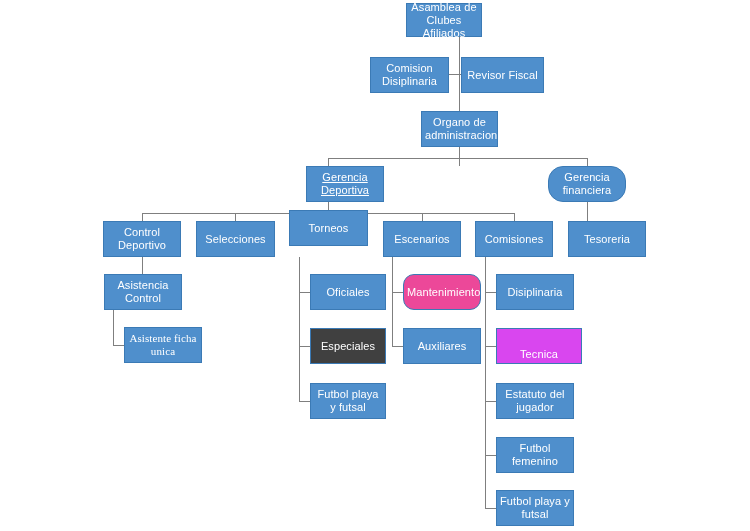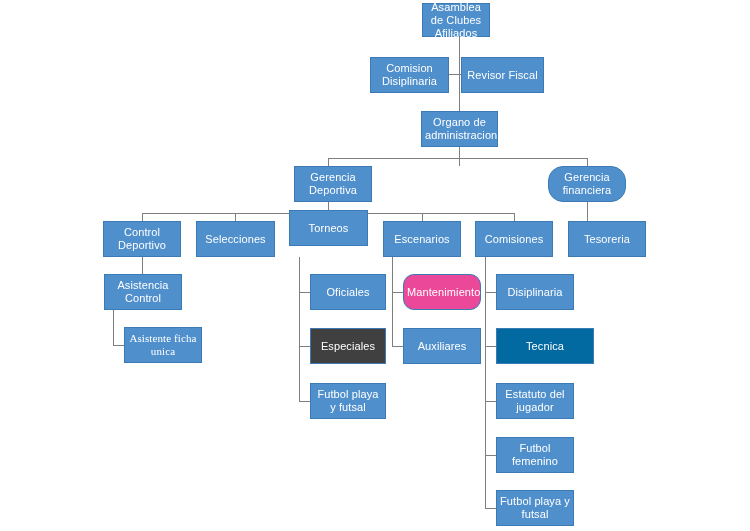--- a/index.html
+++ b/index.html
@@ -70,33 +70,33 @@
     <div class="conn h" style="left: 299px; top: 401px; background: rgb(127, 127, 127); width: 11px;"></div>
     <div class="conn v" style="left: 392px; top: 257px; background: rgb(127, 127, 127); height: 89px;"></div>
     <div class="conn h" style="left: 392px; top: 292px; background: rgb(127, 127, 127); width: 11px;"></div>
     <div class="conn h" style="left: 392px; top: 346px; background: rgb(127, 127, 127); width: 11px;"></div>
     <div class="conn v" style="left: 485px; top: 257px; background: rgb(127, 127, 127); height: 251px;"></div>
     <div class="conn h" style="left: 485px; top: 292px; background: rgb(127, 127, 127); width: 11px;"></div>
     <div class="conn h" style="left: 485px; top: 346px; background: rgb(127, 127, 127); width: 11px;"></div>
     <div class="conn h" style="left: 485px; top: 401px; background: rgb(127, 127, 127); width: 11px;"></div>
     <div class="conn h" style="left: 485px; top: 455px; background: rgb(127, 127, 127); width: 11px;"></div>
     <div class="conn h" style="left: 485px; top: 508px; background: rgb(127, 127, 127); width: 11px;"></div>
-    <div class="node" style="left: 422px; top: 3px; width: 68px; height: 34px; background: rgb(79, 143, 204); border-color: rgb(59, 122, 181); color: rgb(255, 255, 255);">
+    <div class="node" style="left: 406px; top: 3px; width: 76px; height: 34px; background: rgb(79, 143, 204); border-color: rgb(59, 122, 181); color: rgb(255, 255, 255);">
       <span>Asamblea de Clubes Afiliados</span>
     </div>
     <div class="node" style="left: 370px; top: 57px; width: 79px; height: 36px; background: rgb(79, 143, 204); border-color: rgb(59, 122, 181); color: rgb(255, 255, 255);">
       <span>Comision Disiplinaria</span>
     </div>
     <div class="node" style="left: 461px; top: 57px; width: 83px; height: 36px; background: rgb(79, 143, 204); border-color: rgb(59, 122, 181); color: rgb(255, 255, 255);">
       <span>Revisor Fiscal</span>
     </div>
     <div class="node" style="left: 421px; top: 111px; width: 77px; height: 36px; background: rgb(79, 143, 204); border-color: rgb(59, 122, 181); color: rgb(255, 255, 255);">
       <span>Organo de administracion</span>
     </div>
-    <div class="node" style="left: 294px; top: 166px; width: 78px; height: 36px; background: rgb(79, 143, 204); border-color: rgb(59, 122, 181); color: rgb(255, 255, 255);">
+    <div class="node" style="left: 306px; top: 166px; width: 78px; height: 36px; background: rgb(79, 143, 204); border-color: rgb(59, 122, 181); color: rgb(255, 255, 255); text-decoration: underline;">
       <span>Gerencia Deportiva</span>
     </div>
     <div class="node" style="left: 548px; top: 166px; width: 78px; height: 36px; background: rgb(79, 143, 204); border-color: rgb(59, 122, 181); color: rgb(255, 255, 255); border-radius: 15px;">
       <span>Gerencia financiera</span>
     </div>
     <div class="node" style="left: 103px; top: 221px; width: 78px; height: 36px; background: rgb(79, 143, 204); border-color: rgb(59, 122, 181); color: rgb(255, 255, 255);">
       <span>Control Deportivo</span>
     </div>
     <div class="node" style="left: 196px; top: 221px; width: 79px; height: 36px; background: rgb(79, 143, 204); border-color: rgb(59, 122, 181); color: rgb(255, 255, 255);">
       <span>Selecciones</span>
@@ -130,21 +130,21 @@
     </div>
     <div class="node" style="left: 403px; top: 274px; width: 78px; height: 36px; background: #ec4899; border-color: rgb(59, 122, 181); color: rgb(255, 255, 255); border-radius: 11px;">
       <span>Mantenimiento</span>
     </div>
     <div class="node" style="left: 403px; top: 328px; width: 78px; height: 36px; background: rgb(79, 143, 204); border-color: rgb(59, 122, 181); color: rgb(255, 255, 255);">
       <span>Auxiliares</span>
     </div>
     <div class="node" style="left: 496px; top: 274px; width: 78px; height: 36px; background: rgb(79, 143, 204); border-color: rgb(59, 122, 181); color: rgb(255, 255, 255);">
       <span>Disiplinaria</span>
     </div>
-    <div class="node" style="left: 496px; top: 328px; width: 98px; height: 36px; background: #0369a1; border-color: rgb(59, 122, 181); color: rgb(255, 255, 255);">
+    <div class="node" style="left: 496px; top: 328px; width: 86px; height: 36px; background: #d946ef; border-color: rgb(59, 122, 181); color: rgb(255, 255, 255); align-items: flex-end;">
       <span>Tecnica</span>
     </div>
     <div class="node" style="left: 496px; top: 383px; width: 78px; height: 36px; background: rgb(79, 143, 204); border-color: rgb(59, 122, 181); color: rgb(255, 255, 255);">
       <span>Estatuto del jugador</span>
     </div>
     <div class="node" style="left: 496px; top: 437px; width: 78px; height: 36px; background: rgb(79, 143, 204); border-color: rgb(59, 122, 181); color: rgb(255, 255, 255);">
       <span>Futbol femenino</span>
     </div>
     <div class="node" style="left: 496px; top: 490px; width: 78px; height: 36px; background: rgb(79, 143, 204); border-color: rgb(59, 122, 181); color: rgb(255, 255, 255);">
       <span>Futbol playa y futsal</span>

